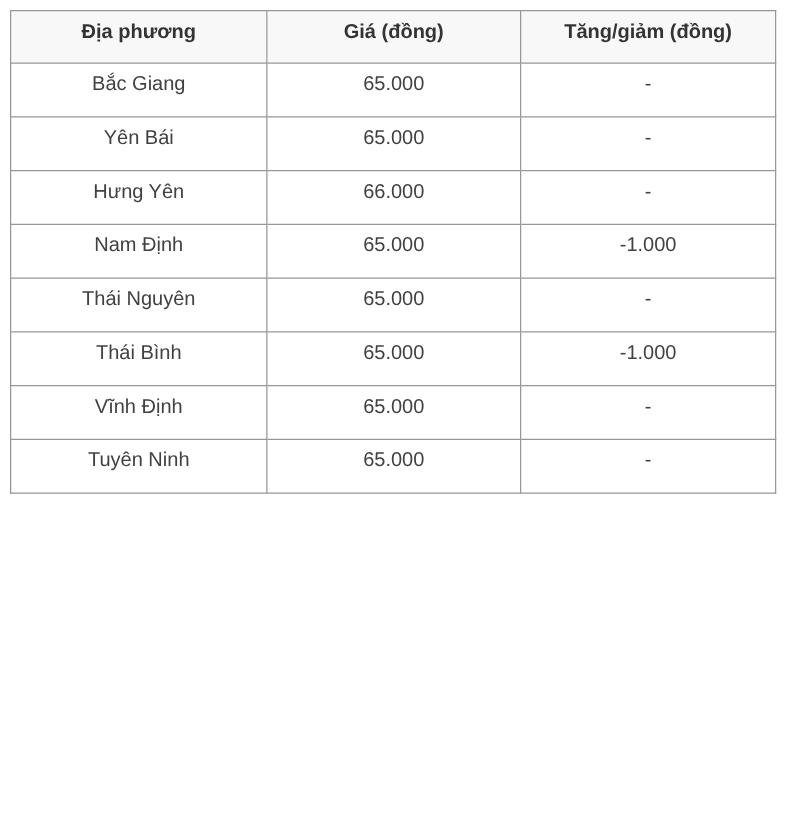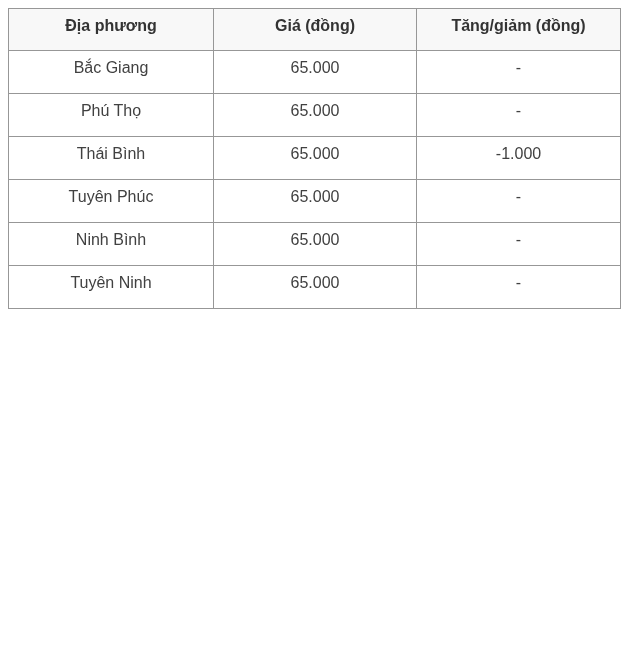--- a/index.html
+++ b/index.html
@@ -71,36 +71,46 @@
         <th>Tăng/giảm (đồng)</th>
       </tr>
     </thead>
     <tbody>
         <tr>
           <td>Bắc Giang</td>
           <td>65.000</td>
           <td>-</td>
         </tr>
         <tr>
-          <td>Phú Thọ</td>
+          <td>Yên Bái</td>
+          <td>65.000</td>
+          <td>-</td>
+        </tr>
+        <tr>
+          <td>Hưng Yên</td>
+          <td>66.000</td>
+          <td>-</td>
+        </tr>
+        <tr>
+          <td>Nam Định</td>
+          <td>65.000</td>
+          <td>-1.000</td>
+        </tr>
+        <tr>
+          <td>Thái Nguyên</td>
           <td>65.000</td>
           <td>-</td>
         </tr>
         <tr>
           <td>Thái Bình</td>
           <td>65.000</td>
           <td>-1.000</td>
         </tr>
         <tr>
-          <td>Tuyên Phúc</td>
-          <td>65.000</td>
-          <td>-</td>
-        </tr>
-        <tr>
-          <td>Ninh Bình</td>
+          <td>Vĩnh Định</td>
           <td>65.000</td>
           <td>-</td>
         </tr>
         <tr>
           <td>Tuyên Ninh</td>
           <td>65.000</td>
           <td>-</td>
         </tr>
       </tbody>
   </table>

